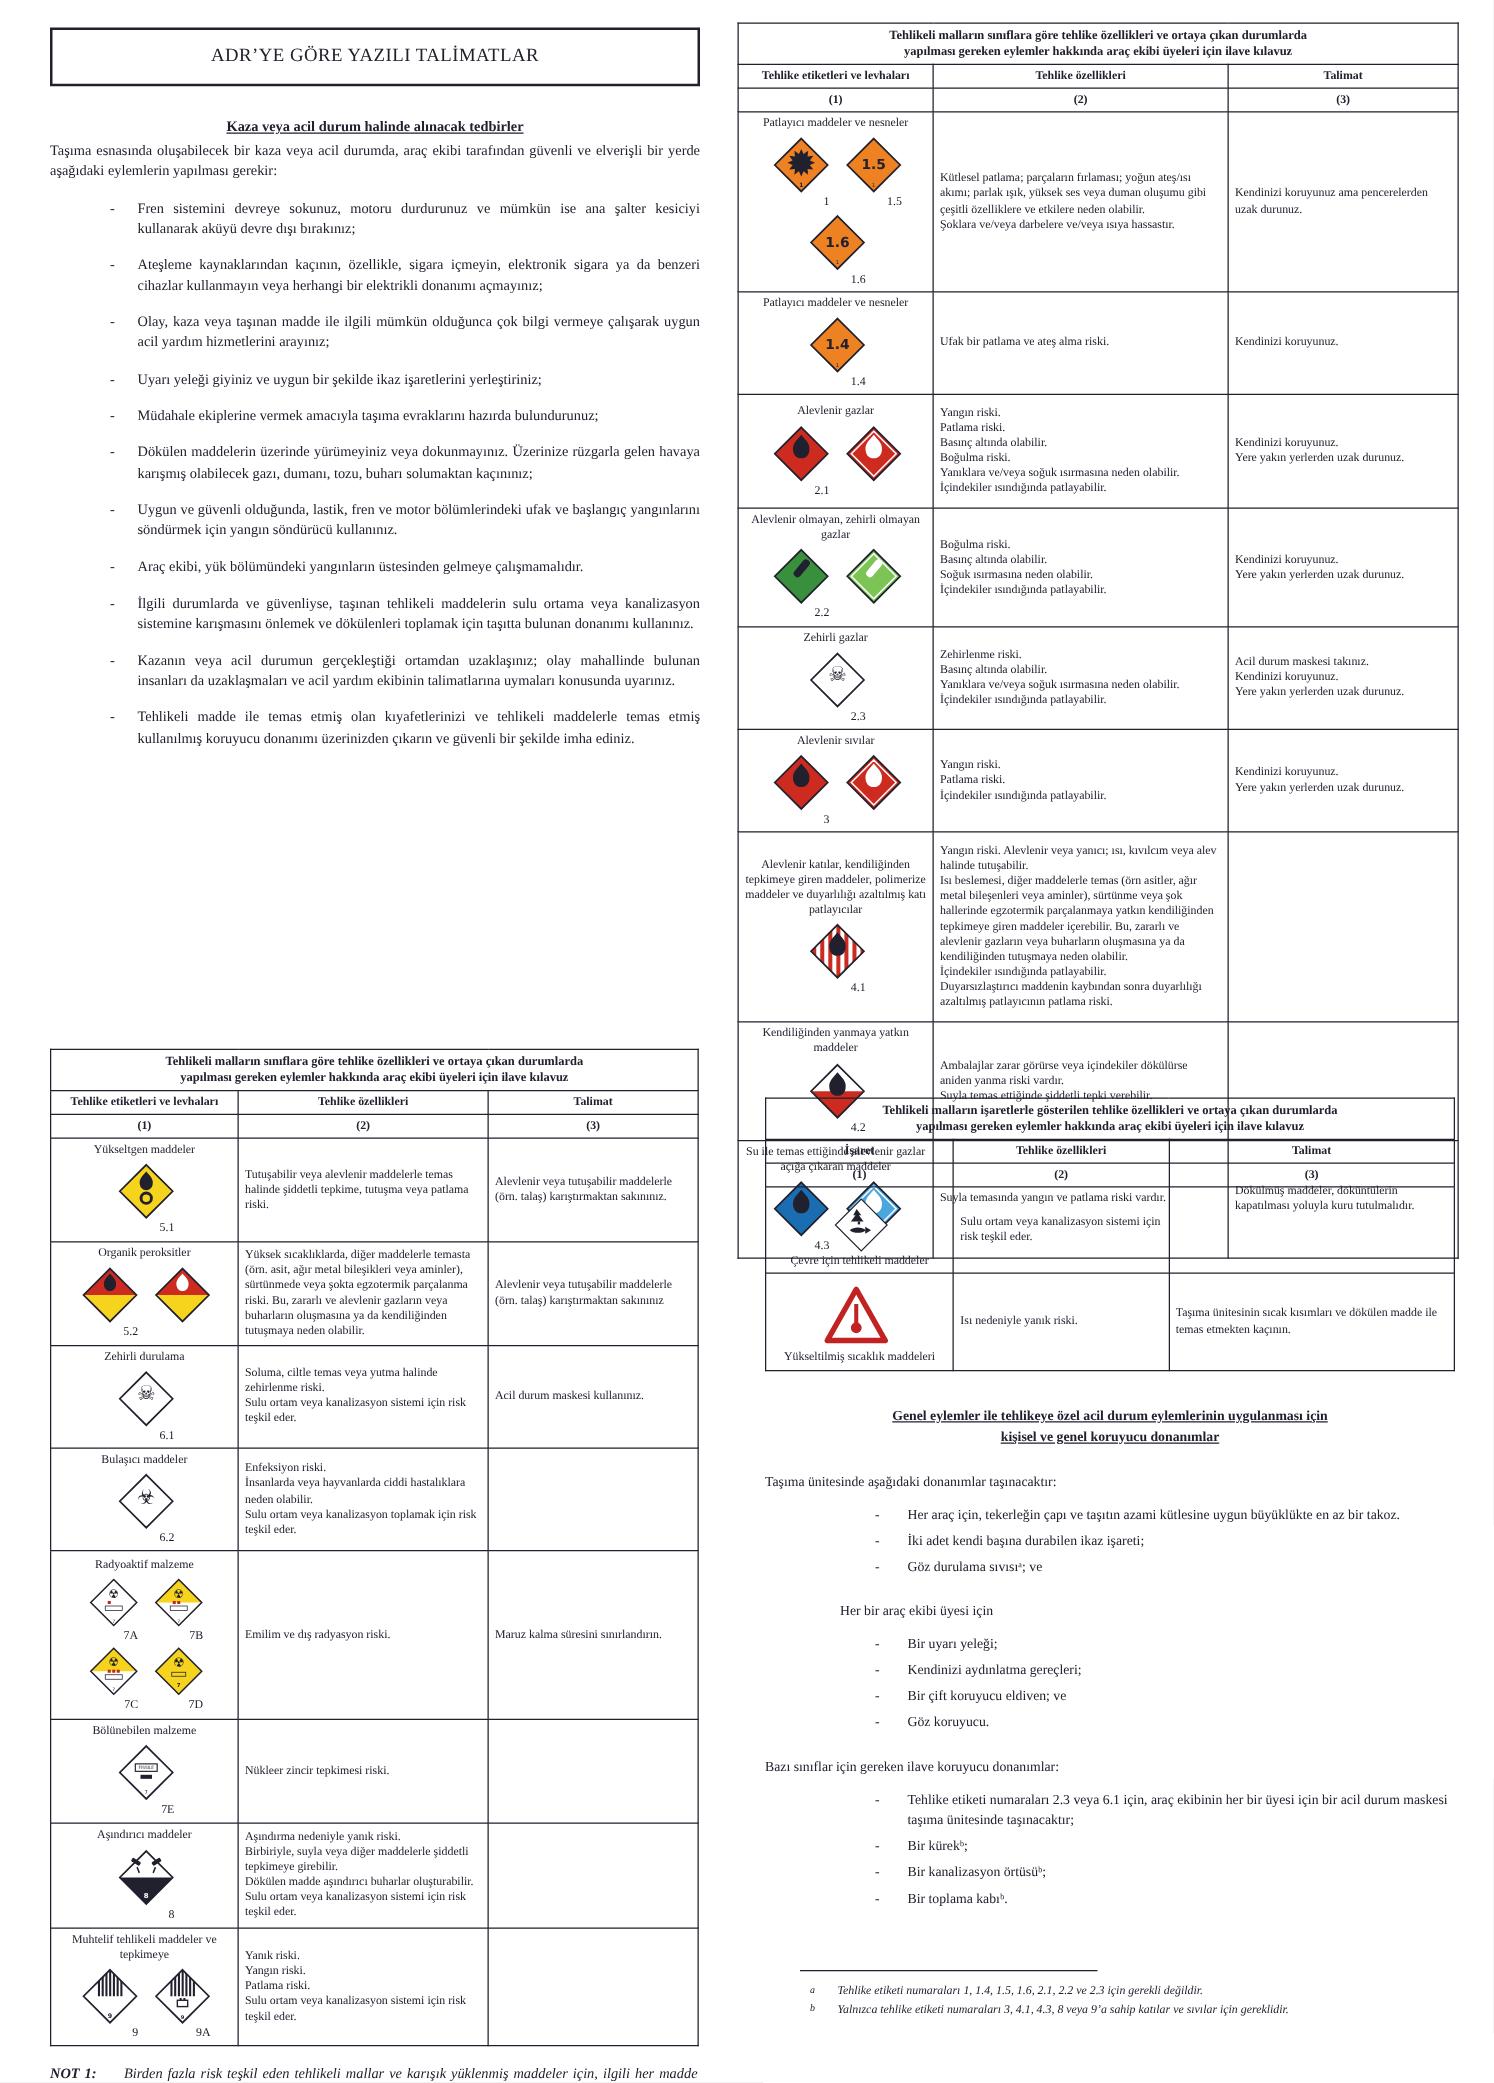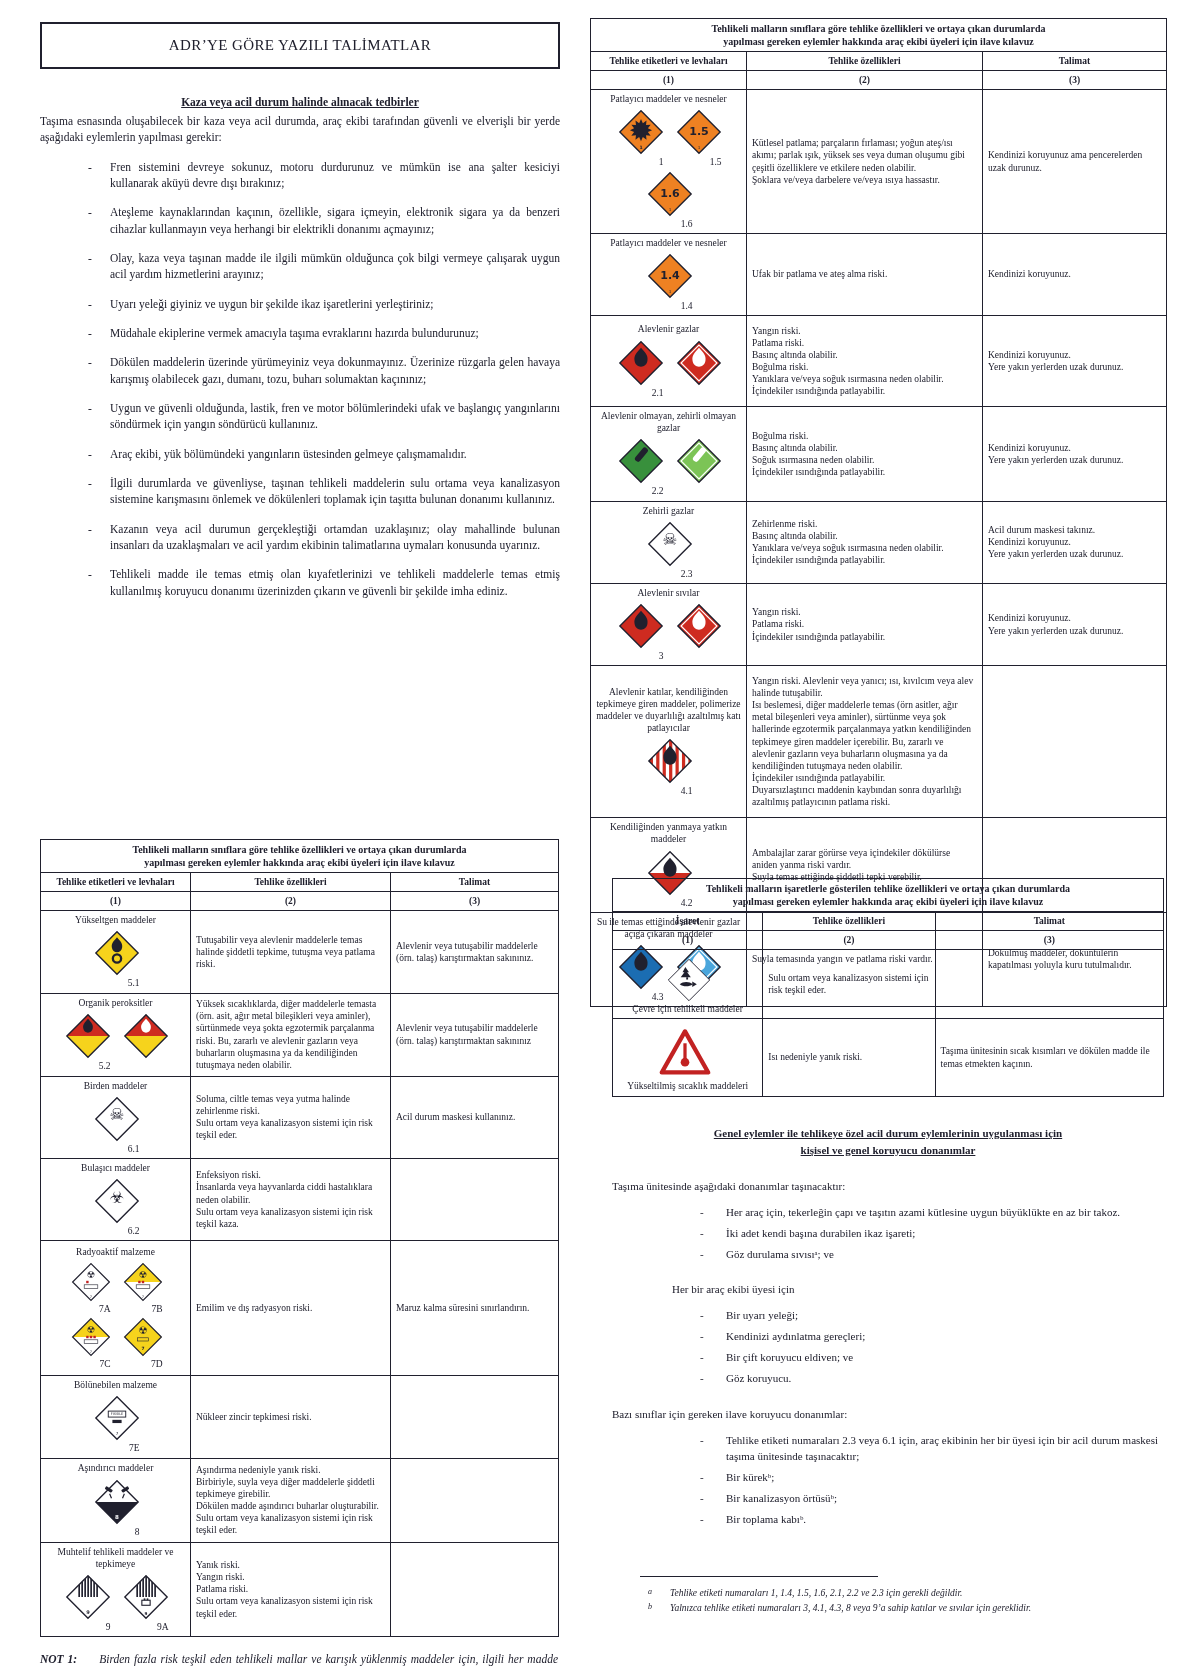--- a/index.html
+++ b/index.html
@@ -451,21 +451,21 @@
                     <polygon points="50,4 96,50 50,96 4,50" fill="none" stroke="#20202e" stroke-width="3"></polygon>
                   </svg>
                 </span>
               </div>
             </td>
         <td class="pre">Yüksek sıcaklıklarda, diğer maddelerle temasta (örn. asit, ağır metal bileşikleri veya aminler), sürtünmede veya şokta egzotermik parçalanma riski. Bu, zararlı ve alevlenir gazların veya buharların oluşmasına ya da kendiliğinden tutuşmaya neden olabilir.</td>
         <td class="pre">Alevlenir veya tutuşabilir maddelerle (örn. talaş) karıştırmaktan sakınınız</td>
       </tr>
       <tr style="height:77px">
         <td class="lc">
-              <div>Birden maddeler</div>
+              <div>Zehirli durulama</div>
               <div class="plgroup">
                 <span class="pl">
                   <svg class="plsvg" viewBox="0 0 100 100">
                     <polygon points="50,4 96,50 50,96 4,50" fill="#fff"></polygon>
                     <text x="50" y="52" font-size="36" font-weight="bold" text-anchor="middle" font-family="DejaVu Sans, sans-serif" fill="#20202e">☠</text>
                     <polygon points="50,4 96,50 50,96 4,50" fill="none" stroke="#20202e" stroke-width="3"></polygon>
                   </svg>
                   <span class="plcap">6.1</span>
                 </span>
               </div>
@@ -483,21 +483,21 @@
                     <polygon points="50,4 96,50 50,96 4,50" fill="#fff"></polygon>
                     <text x="50" y="54" font-size="36" font-weight="bold" text-anchor="middle" font-family="DejaVu Sans, sans-serif" fill="#20202e">☣</text>
                     <polygon points="50,4 96,50 50,96 4,50" fill="none" stroke="#20202e" stroke-width="3"></polygon>
                   </svg>
                   <span class="plcap">6.2</span>
                 </span>
               </div>
             </td>
         <td class="pre">Enfeksiyon riski.
 İnsanlarda veya hayvanlarda ciddi hastalıklara neden olabilir.
-Sulu ortam veya kanalizasyon sistemi için risk teşkil kaza.</td>
+Sulu ortam veya kanalizasyon toplamak için risk teşkil eder.</td>
         <td class="pre"></td>
       </tr>
       <tr style="height:135px">
         <td class="lc">
               <div>Radyoaktif malzeme</div>
               <div class="plgroup" style="max-width: 118px;">
                 <span class="pl pl-sm">
                   <svg class="plsvg" viewBox="0 0 100 100">
                     <polygon points="50,4 96,50 50,96 4,50" fill="#fff"></polygon>
                     <text x="50" y="40" font-size="24" font-weight="bold" text-anchor="middle" font-family="DejaVu Sans, sans-serif" fill="#20202e">☢</text>

